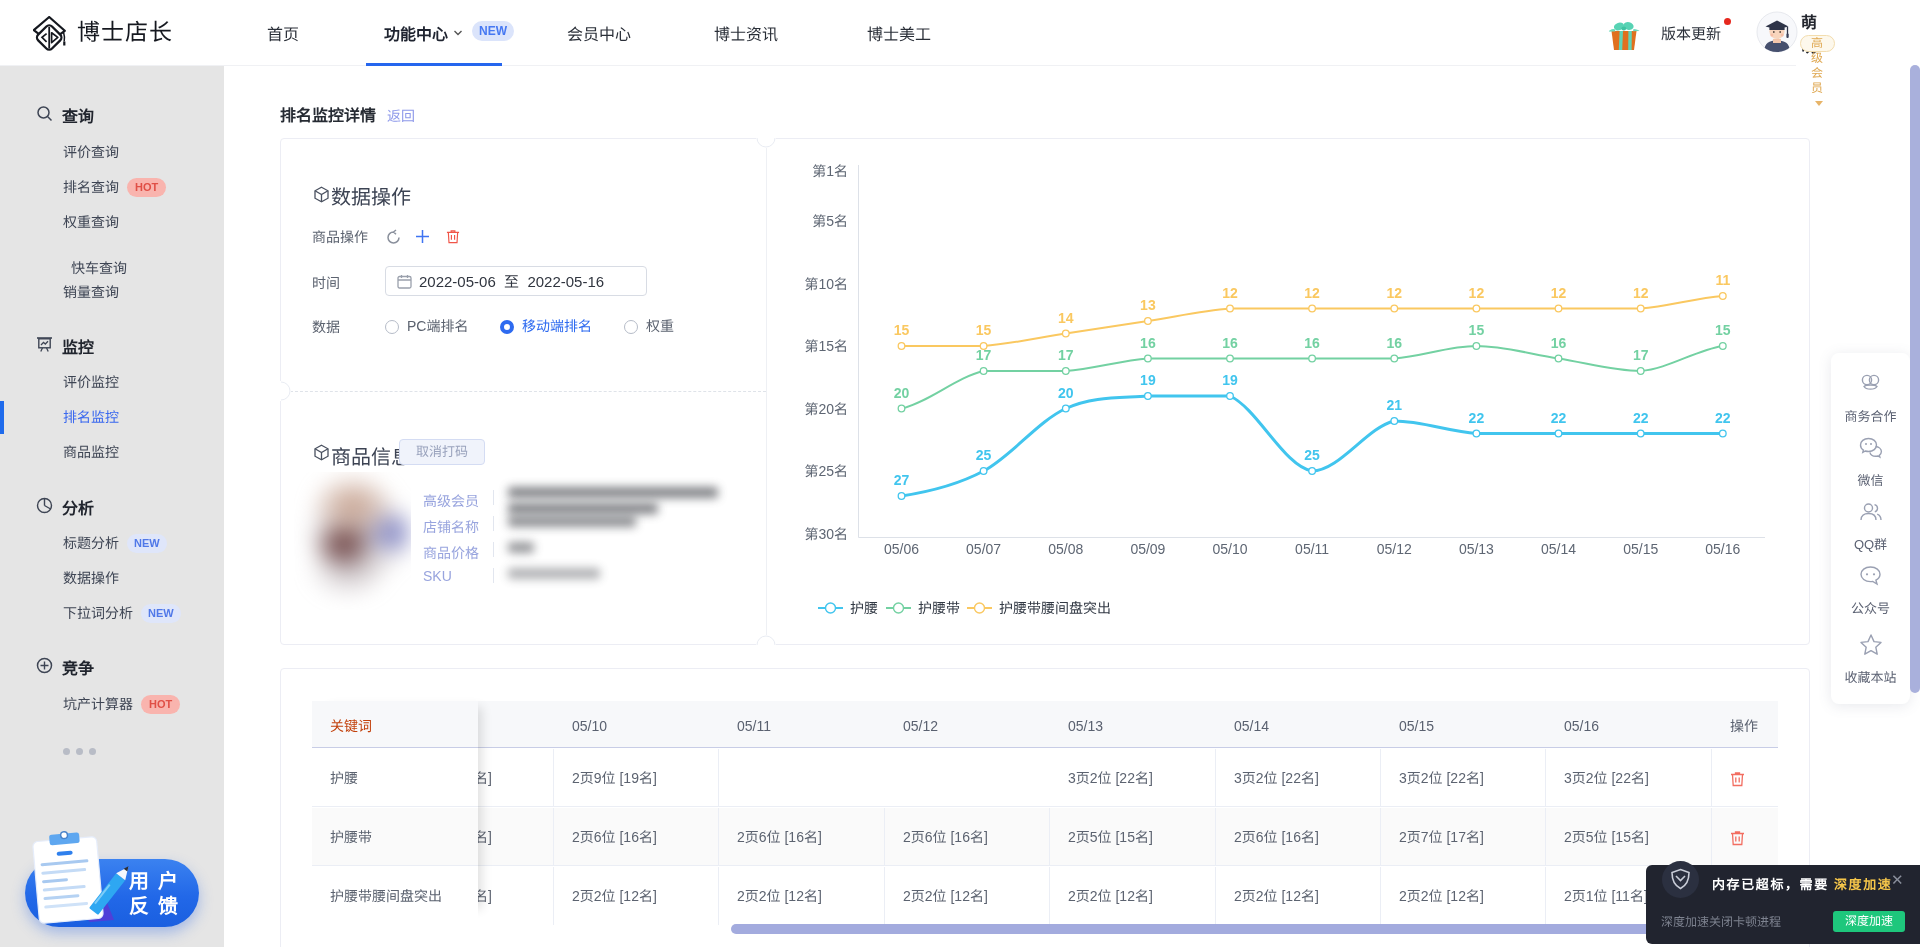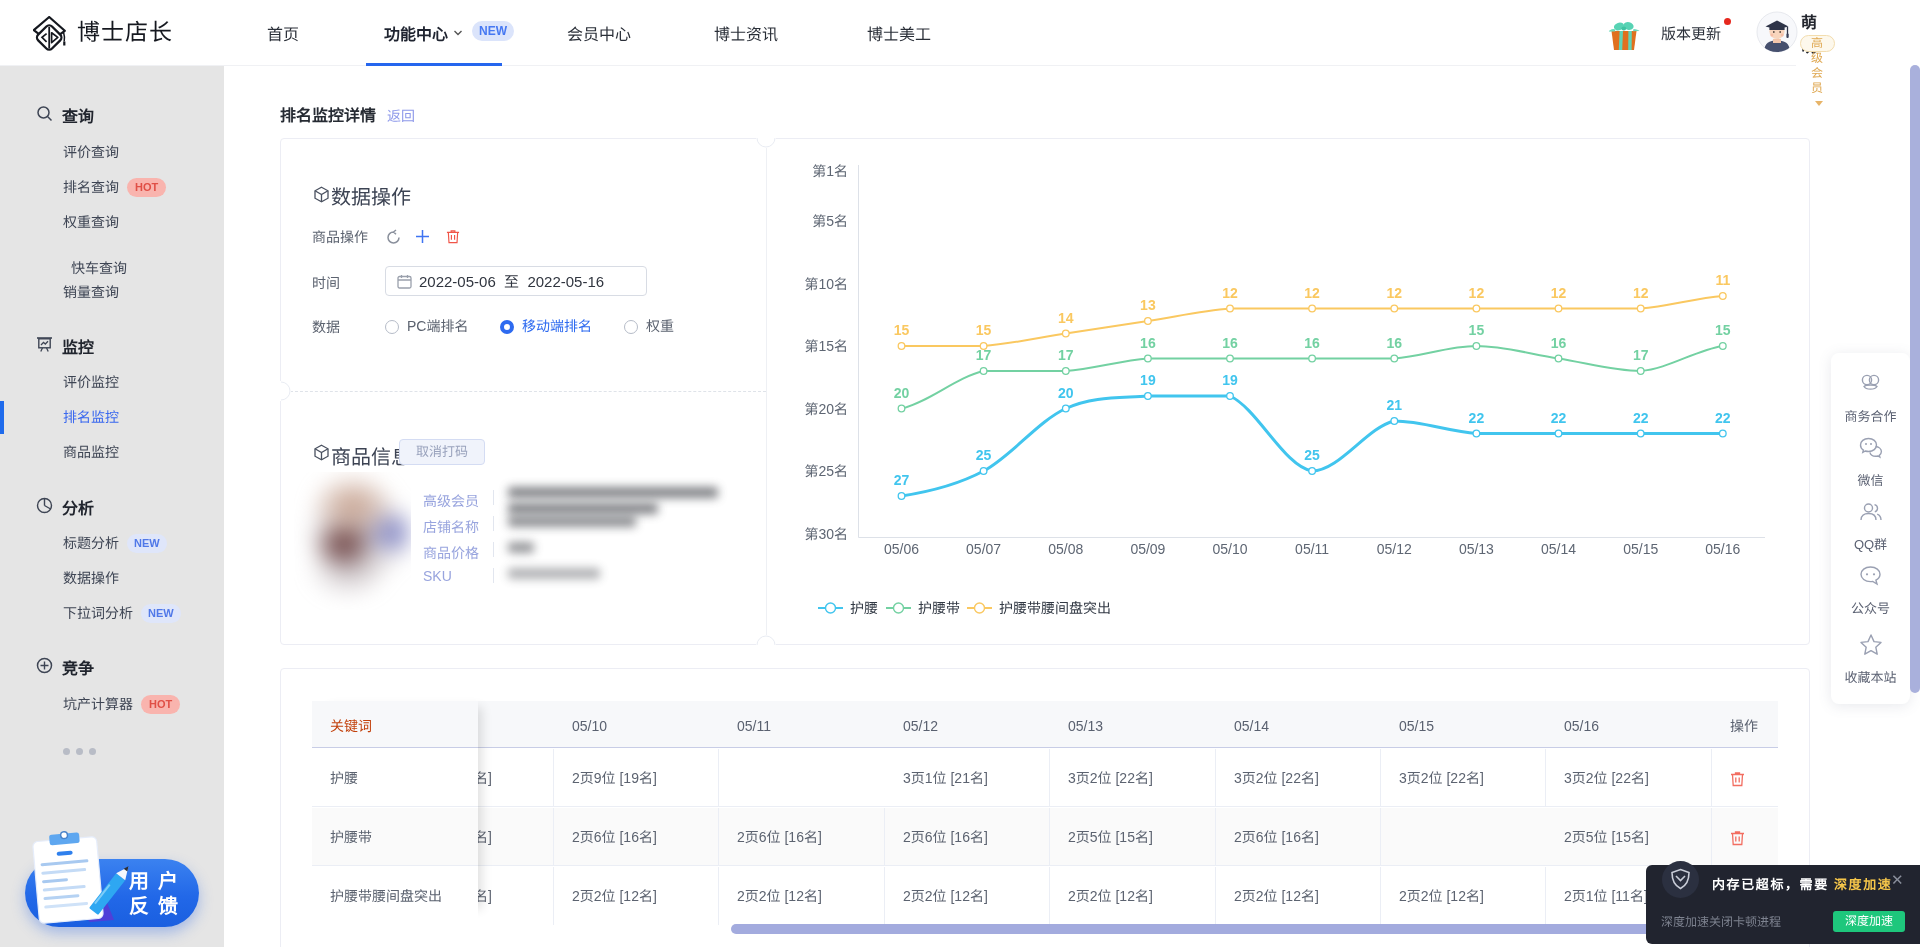--- a/index.html
+++ b/index.html
@@ -391,36 +391,36 @@
     <div class="cell hcell" style="left:573px;width:165px;">05/12</div>
     <div class="cell hcell" style="left:738px;width:165px;">05/13</div>
     <div class="cell hcell" style="left:904px;width:165px;">05/14</div>
     <div class="cell hcell" style="left:1069px;width:165px;">05/15</div>
     <div class="cell hcell" style="left:1234px;width:166px;">05/16</div>
     <div class="cell hcell" style="left:1400px;width:66px;">操作</div>
   </div>
   <div class="trow" style="top:48px;height:58px;background:#fff;border-bottom:1px solid #ebeef5;">
     <div class="cell" style="left:77px;width:165px;">2页9位 [19名]</div>
     <div class="cell" style="left:242px;width:165px;">2页9位 [19名]</div>
-    <div class="cell" style="left:573px;width:165px;">3页1位 [21名]</div>
     <div class="cell" style="left:738px;width:166px;">3页2位 [22名]</div>
     <div class="cell" style="left:904px;width:165px;">3页2位 [22名]</div>
     <div class="cell" style="left:1069px;width:165px;">3页2位 [22名]</div>
     <div class="cell" style="left:1234px;width:166px;">3页2位 [22名]</div>
     <div class="cell" style="left:1400px;width:66px;border-right:none;"><svg class="trash" viewBox="0 0 15 16">
           <path d="M1 3.5 H14 M5.5 3.5 V2 H9.5 V3.5 M2.5 3.5 L3.2 14.5 H11.8 L12.5 3.5 M5.8 6.5 V11.5 M9.2 6.5 V11.5" fill="none" stroke="#f26d60" stroke-width="1.3"></path>
         </svg></div>
   </div>
   <div class="trow" style="top:107px;height:58px;background:#fafafa;border-bottom:1px solid #ebeef5;">
     <div class="cell" style="left:77px;width:165px;">2页6位 [16名]</div>
     <div class="cell" style="left:242px;width:165px;">2页6位 [16名]</div>
     <div class="cell" style="left:407px;width:166px;">2页6位 [16名]</div>
     <div class="cell" style="left:573px;width:165px;">2页6位 [16名]</div>
     <div class="cell" style="left:738px;width:166px;">2页5位 [15名]</div>
     <div class="cell" style="left:904px;width:165px;">2页6位 [16名]</div>
+    <div class="cell" style="left:1069px;width:165px;">2页7位 [17名]</div>
     <div class="cell" style="left:1234px;width:166px;">2页5位 [15名]</div>
     <div class="cell" style="left:1400px;width:66px;border-right:none;"><svg class="trash" viewBox="0 0 15 16">
           <path d="M1 3.5 H14 M5.5 3.5 V2 H9.5 V3.5 M2.5 3.5 L3.2 14.5 H11.8 L12.5 3.5 M5.8 6.5 V11.5 M9.2 6.5 V11.5" fill="none" stroke="#f26d60" stroke-width="1.3"></path>
         </svg></div>
   </div>
   <div class="trow" style="top:166px;height:58px;background:#fff;">
     <div class="cell" style="left:77px;width:165px;">2页3位 [13名]</div>
     <div class="cell" style="left:242px;width:165px;">2页2位 [12名]</div>
     <div class="cell" style="left:407px;width:166px;">2页2位 [12名]</div>
     <div class="cell" style="left:573px;width:165px;">2页2位 [12名]</div>

